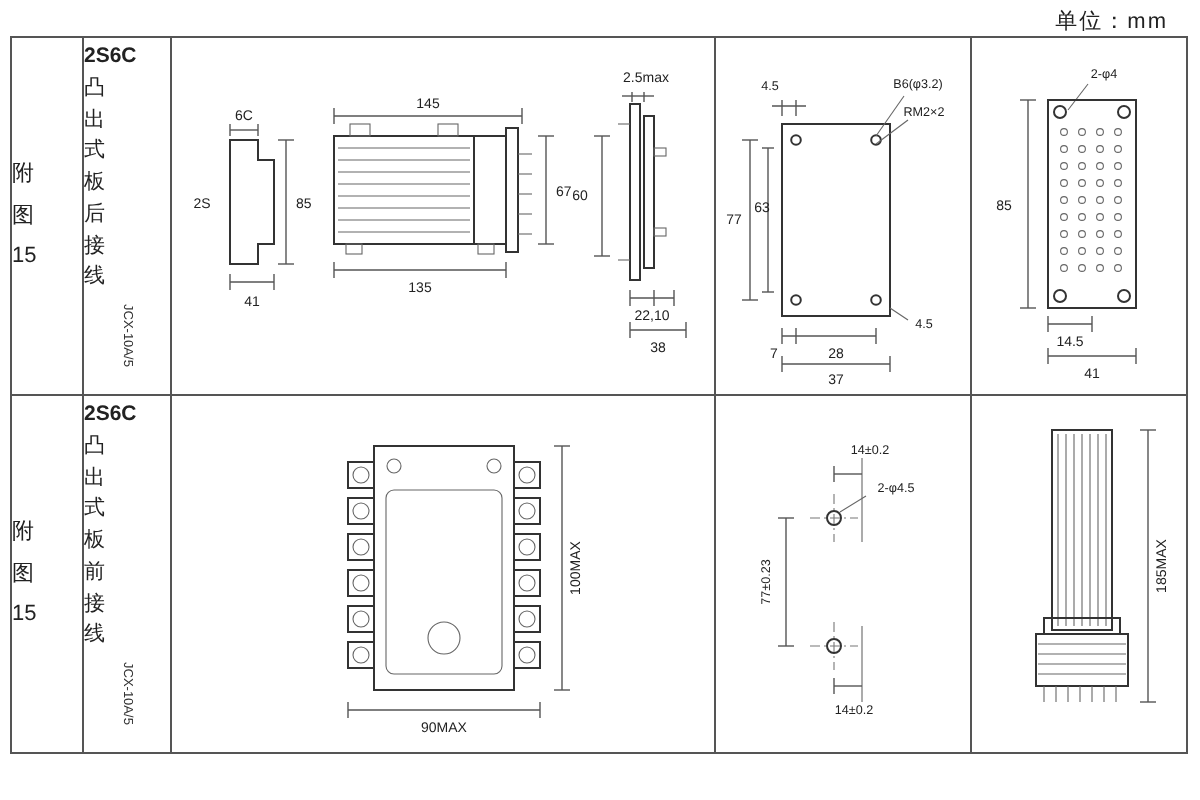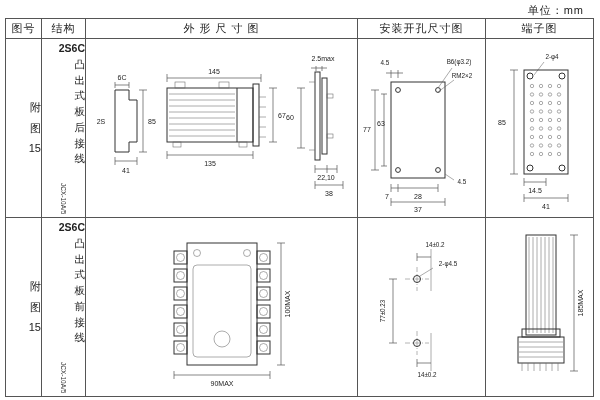--- a/index.html
+++ b/index.html
@@ -5,21 +5,21 @@
   * { box-sizing: border-box; margin: 0; padding: 0; }
   html,body { width: 600px; height: 400px; background: #fff; overflow: hidden;
     font-family: "Liberation Sans", "DejaVu Sans", sans-serif; color: #222; }
   .page { position: relative; width: 600px; height: 297px; }
   .unit { position: absolute; top: 3px; right: 16px; font-size: 11px; letter-spacing: 1px; }
   table.spec { position: absolute; top: 18px; left: 5px; border-collapse: collapse; table-layout: fixed; background: #fff; }
   table.spec td, table.spec th { border: 1px solid #555; padding: 0; }
   th { font-weight: normal; font-size: 11px; height: 20px; letter-spacing: 1px; }
   .col-fig { width: 36px; } .col-struct { width: 44px; } .col-outline { width: 272px; }
   .col-mount { width: 128px; } .col-term { width: 108px; }
-  .row-cell { height: 179px; vertical-align: middle; text-align: right; }
+  .row-cell { height: 179px; vertical-align: middle; text-align: left; }
   .fig-text { white-space: pre-line; font-size: 11px; line-height: 1.9; }
   .model { font-size: 10.5px; font-weight: bold; margin-bottom: 3px; }
   .struct-chars { white-space: pre-line; font-size: 10.5px; line-height: 1.5; }
   .type-label { writing-mode: vertical-rl; font-size: 6.5px; margin: 5px auto 0; height: 42px; color: #333; }
   svg { display: block; margin: 0 auto; }
   svg text { font-family: "Liberation Sans", sans-serif; font-size: 7px; fill: #222; }
   svg text.t6 { font-size: 6.3px; }
   .shape { fill: none; stroke: #333; stroke-width: 1; }
   .thin  { fill: none; stroke: #666; stroke-width: 0.55; }
   .dim   { fill: none; stroke: #555; stroke-width: 0.7; }
@@ -34,27 +34,20 @@
 
   <table class="spec">
     <colgroup>
       <col class="col-fig">
         <col class="col-struct">
         <col class="col-outline">
         <col class="col-mount">
         <col class="col-term">
     </colgroup>
     <tbody>
-        <tr>
-      <th>图号</th>
-      <th>结构</th>
-      <th>外 形 尺 寸 图</th>
-      <th>安装开孔尺寸图</th>
-      <th>端子图</th>
-    </tr>
 
     <tr>
       <td class="row-cell">
         <div class="fig-text">附
 图
 15</div>
       </td>
       <td class="row-cell">
         <div class="model">2S6C</div>
         <div class="struct-chars">凸

